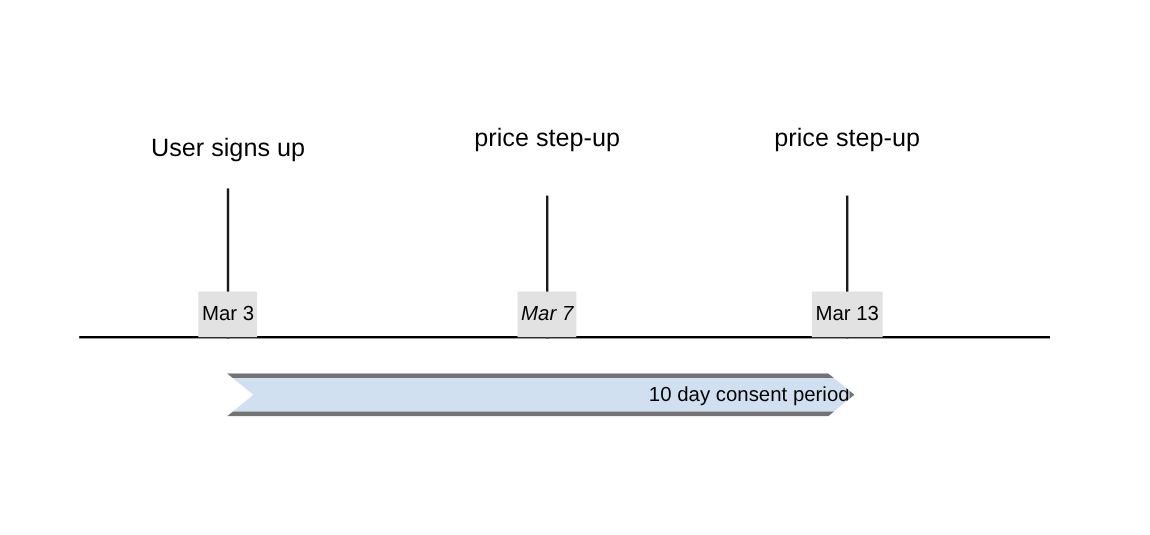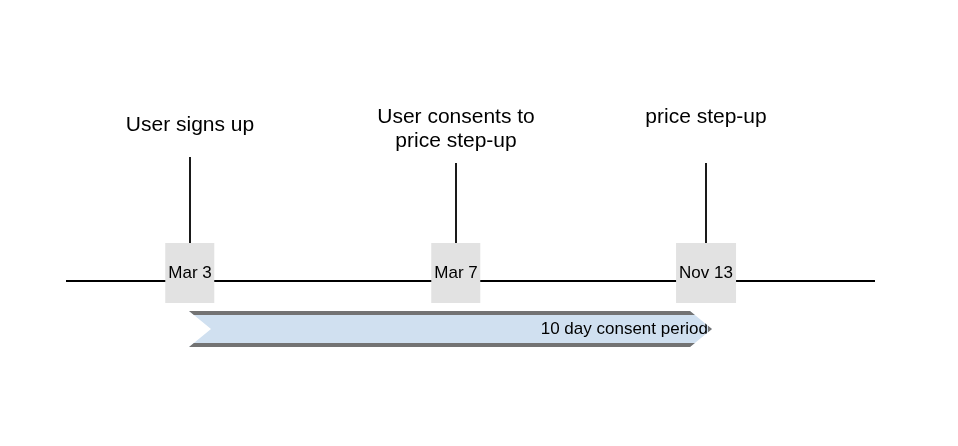--- a/index.html
+++ b/index.html
@@ -53,21 +53,21 @@
     display: block;
   }
   .milestone-date {
     position: absolute;
     left: 50%;
     transform: translateX(-50%);
     white-space: nowrap;
     font-size: 17px;
     line-height: 22px;
     background: #e2e2e2;
-    padding: 19px 3px;
+    padding: 8px 3px;
     color: #000000;
   }
   .period-banner {
     position: absolute;
     box-sizing: border-box;
     background: #d0e0f0;
     border: 4px solid #737373;
     display: flex;
     align-items: center;
     justify-content: flex-end;
@@ -97,32 +97,31 @@
   <div class="milestone" style="left:190px;">
     <div class="milestone-label" style="top:112px;">
       <span class="label-line">User signs up</span>
     </div>
     <div class="milestone-tick" style="top:157px;height:125px;"></div>
     <div class="milestone-date" style="top:243px;">Mar 3</div>
   </div>
 
   <div class="milestone" style="left:456px;">
     <div class="milestone-label" style="top:104px;">
-      <span class="label-line">User consents to</span>
       <span class="label-line">price step-up</span>
     </div>
     <div class="milestone-tick" style="top:163px;height:119px;"></div>
-    <div class="milestone-date" style="top:243px;">Mar 7</div>
+    <div class="milestone-date" style="top:243px;font-style:italic;">Mar 7</div>
   </div>
 
   <div class="milestone" style="left:706px;">
     <div class="milestone-label" style="top:104px;">
       <span class="label-line">price step-up</span>
     </div>
     <div class="milestone-tick" style="top:163px;height:119px;"></div>
-    <div class="milestone-date" style="top:243px;">Nov 13</div>
+    <div class="milestone-date" style="top:243px;">Mar 13</div>
   </div>
 
   <div class="period-banner" style="left:189px; top:311px; width:523px; height:36px;">
     <span class="period-banner-label">10 day consent period</span>
   </div>
 
 </div>
 
 </body></html>

